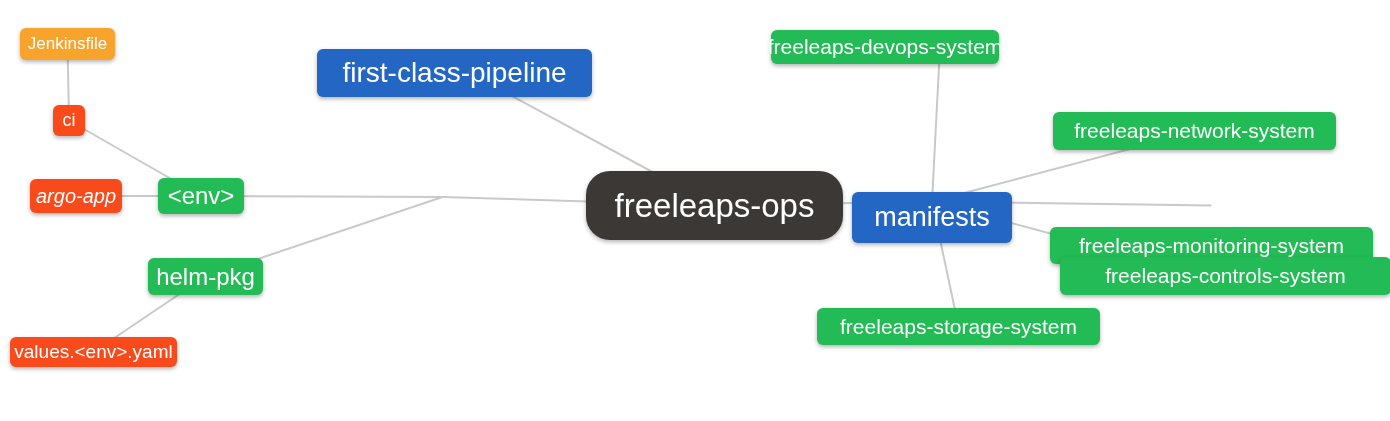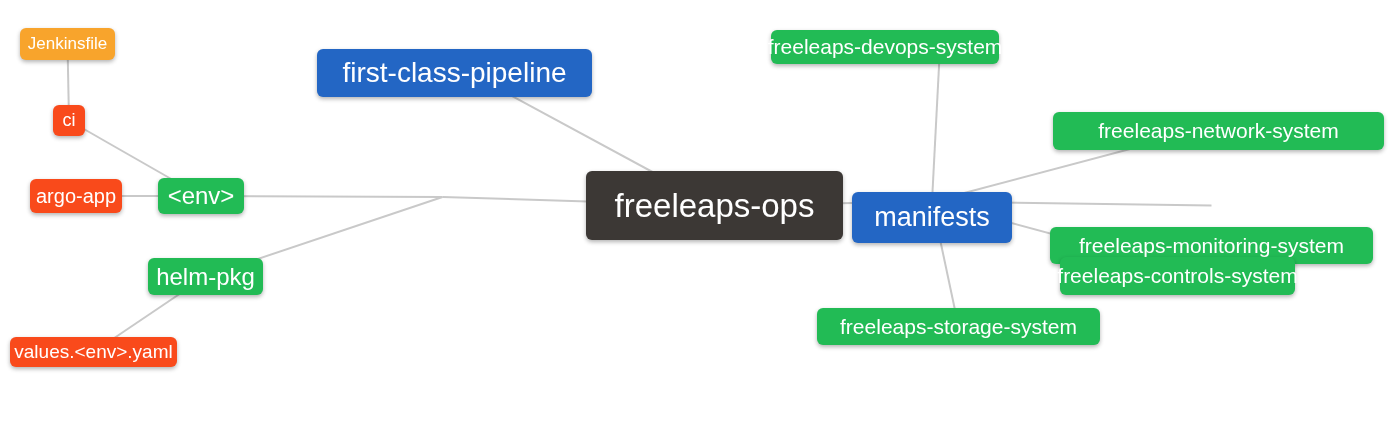--- a/index.html
+++ b/index.html
@@ -32,21 +32,21 @@
     justify-content: center;
     color: #ffffff;
     border-radius: 6px;
     box-shadow: 0 2px 4px rgba(0,0,0,0.3);
     white-space: nowrap;
     box-sizing: border-box;
     cursor: default;
     user-select: none;
   }
   .blue   { background: var(--blue,   #2366c4); }
-  .dark   { background: var(--dark,   #3c3835); }
+  .dark   { background: var(--dark,   #3c3835); border-radius: 24px; }
   .green  { background: var(--green,  #22bb55); }
   .red    { background: var(--red,    #f94a1b); }
   .orange { background: var(--orange, #f8a42c); }
 </style>
 </head>
 <body>
 
 <div class="canvas">
 
   <svg class="edges" width="1390" height="421">
@@ -63,38 +63,38 @@
     <line x1="932" y1="201.5" x2="1198" y2="131"></line>
     <line x1="932" y1="201.5" x2="1211.5" y2="205.5"></line>
     <line x1="932" y1="201.5" x2="1207.5" y2="276"></line>
     <line x1="932" y1="201.5" x2="958.5" y2="326.5"></line>
   </svg>
 
   <div class="node orange" style="left:20px;   top:28px;  width:95px;  height:32px; font-size:17px;">Jenkinsfile</div>
 
   <div class="node red" style="left:53px;   top:105px; width:32px;  height:31px; font-size:18px;">ci</div>
 
-  <div class="node red" style="left:30px;   top:179px; width:92px;  height:34px; font-size:20px;">argo-app</div>
+  <div class="node red" style="left:30px;   top:179px; width:92px;  height:34px; font-size:20px;font-style:italic;">argo-app</div>
 
   <div class="node green" style="left:158px;  top:178px; width:86px;  height:36px; font-size:24px;">&lt;env&gt;</div>
 
   <div class="node green" style="left:148px;  top:258px; width:115px; height:37px; font-size:24px;">helm-pkg</div>
 
   <div class="node red" style="left:10px;   top:337px; width:167px; height:30px; font-size:19px;">values.&lt;env&gt;.yaml</div>
 
   <div class="node blue" style="left:317px;  top:41px;  width:275px; height:48px; font-size:28px;margin-top:8px;">first-class-pipeline</div>
 
 
   <div class="node dark" style="left:586px;  top:171px; width:257px; height:69px; font-size:33px;">freeleaps-ops</div>
 
   <div class="node blue" style="left:852px;  top:192px; width:160px; height:51px; font-size:27px;">manifests</div>
 
   <div class="node green" style="left:771px;  top:30px;  width:228px; height:34px; font-size:21px;">freeleaps-devops-system</div>
 
-  <div class="node green" style="left:1053px; top:112px; width:331px; height:38px; font-size:21px;">freeleaps-network-system</div>
+  <div class="node green" style="left:1053px; top:112px; width:283px; height:38px; font-size:21px;">freeleaps-network-system</div>
 
   <div class="node green" style="left:1050px; top:187px; width:323px; height:37px; font-size:21px;margin-top:40px;">freeleaps-monitoring-system</div>
 
-  <div class="node green" style="left:1060px; top:257px; width:235px; height:38px; font-size:21px;">freeleaps-controls-system</div>
+  <div class="node green" style="left:1060px; top:257px; width:331px; height:38px; font-size:21px;">freeleaps-controls-system</div>
 
   <div class="node green" style="left:817px;  top:308px; width:283px; height:37px; font-size:21px;">freeleaps-storage-system</div>
 
 </div>
 
 </body></html>

